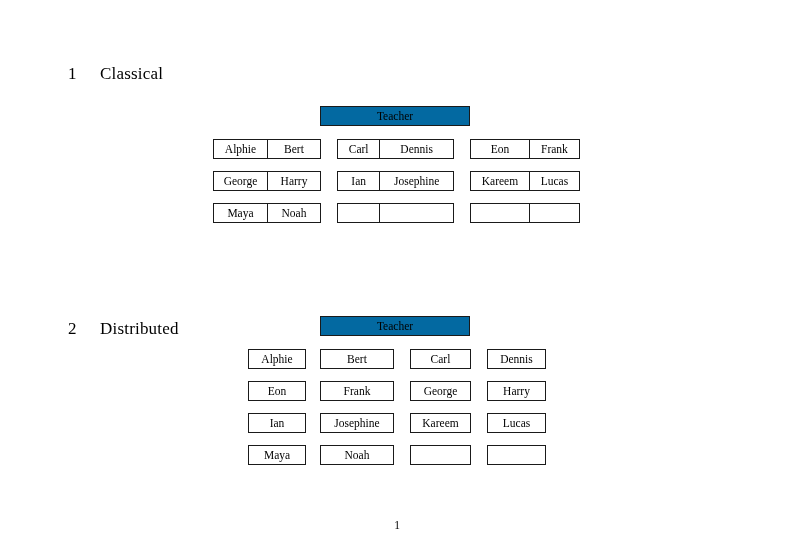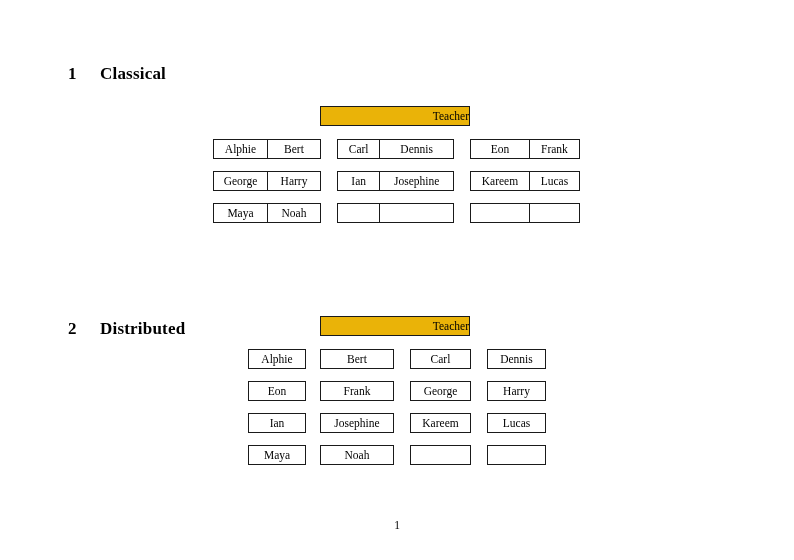--- a/index.html
+++ b/index.html
@@ -17,46 +17,46 @@
   }
 
   .page {
     position: absolute;
     inset: 0;
   }
 
   
   .section-heading {
     position: absolute;
-    font-weight: bold;
+    font-weight: normal;
     font-size: 17px;
     letter-spacing: 0.2px;
     white-space: nowrap;
   }
   .section-heading .sec-num {
     display: inline-block;
     width: 32px;
   }
   .section-heading .sec-title {
     display: inline-block;
   }
 
   #heading-classical   { left: 68px; top: 64px; }
   #heading-distributed { left: 68px; top: 275px; margin-top: 44px; }
 
   
   .tbox {
     position: absolute;
     box-sizing: border-box;
     border: 1px solid #1a1a1a;
-    background: #eab308;
+    background: #0369a1;
     height: 20px;
     line-height: 18px;
     font-size: 11.5px;
-    text-align: right;
+    text-align: center;
     white-space: nowrap;
     overflow: hidden;
   }
 
   
   .teacher-box {
     width: 150px;
     height: 20px;
   }
   #teacher-classical   { left: 320px; top: 106px; }

